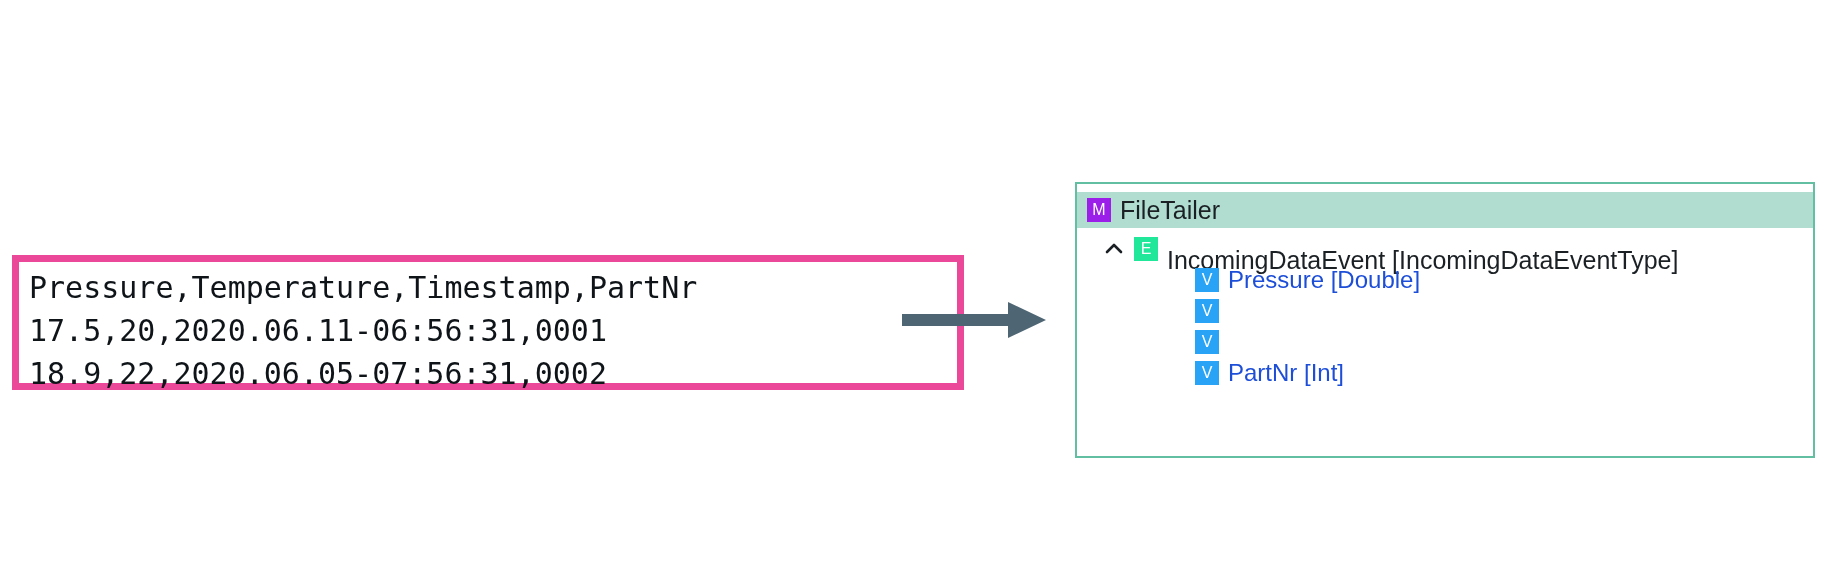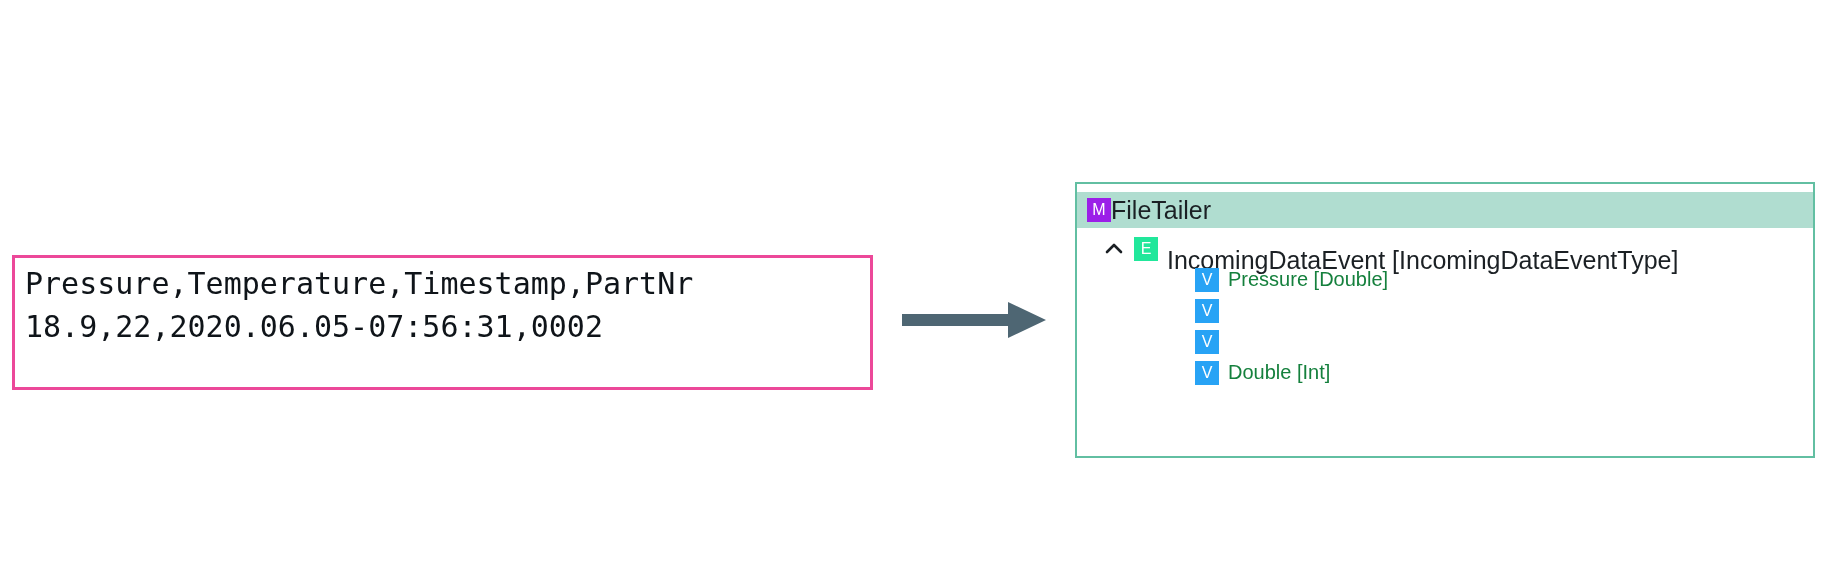--- a/index.html
+++ b/index.html
@@ -13,24 +13,24 @@
     position: relative;
     overflow: hidden;
     font-family: "Liberation Sans", sans-serif;
   }
 
   
   #csv-box {
     position: absolute;
     left: 12px;
     top: 255px;
-    width: 861px;
+    width: 952px;
     height: 135px;
     box-sizing: border-box;
-    border: 3px solid #ec4899;
+    border: 7px solid #ec4899;
     background: #ffffff;
     padding: 4px 0 0 10px;
   }
   .csv-line {
     font-family: "DejaVu Sans Mono", "Liberation Mono", monospace;
     font-size: 30px;
     line-height: 43px;
     color: #0f1419;
     white-space: pre;
     letter-spacing: 0px;
@@ -76,20 +76,21 @@
     font-family: "Liberation Sans", sans-serif;
     flex: 0 0 auto;
   }
   .badge-module { background: #9b1fe8; }
   .badge-event  { background: #21e79b; }
   .badge-var    { background: #28a3f5; }
 
   .header-title {
     font-size: 25px;
     color: #1b2024;
+    margin-left: 9px;
     white-space: nowrap;
   }
 
   .tree-row {
     display: flex;
     align-items: center;
     height: 31px;
     white-space: nowrap;
   }
   #event-row {
@@ -108,30 +109,31 @@
     font-size: 25px;
     color: #1b2024;
     margin-left: 9px;
     margin-top: 24px;
   }
   .var-row {
     padding-left: 118px;
     height: 31px;
   }
   .var-label {
-    font-size: 20px;
-    color: #15803d;
+    font-size: 24px;
+    color: #1d4ed8;
     margin-left: 9px;
   }
 </style>
 </head>
 <body>
 
 <div id="csv-box">
   <div class="csv-line">Pressure,Temperature,Timestamp,PartNr</div>
+  <div class="csv-line">17.5,20,2020.06.11-06:56:31,0001</div>
   <div class="csv-line">18.9,22,2020.06.05-07:56:31,0002</div>
 </div>
 
 <div id="arrow">
   <svg width="150" height="48" viewBox="0 0 150 48" xmlns="http://www.w3.org/2000/svg">
     <path d="M2 18 L108 18 L108 6 L146 24 L108 42 L108 30 L2 30 Z" fill="#4e6673"></path>
   </svg>
 </div>
 
 <div id="tree-panel">
@@ -159,16 +161,16 @@
   <div class="tree-row var-row">
     <span class="badge badge-var">V</span>
   </div>
 
   <div class="tree-row var-row">
     <span class="badge badge-var">V</span>
   </div>
 
   <div class="tree-row var-row">
     <span class="badge badge-var">V</span>
-    <span class="var-label">Double [Int]</span>
+    <span class="var-label">PartNr [Int]</span>
   </div>
 
 </div>
 
 </body></html>

